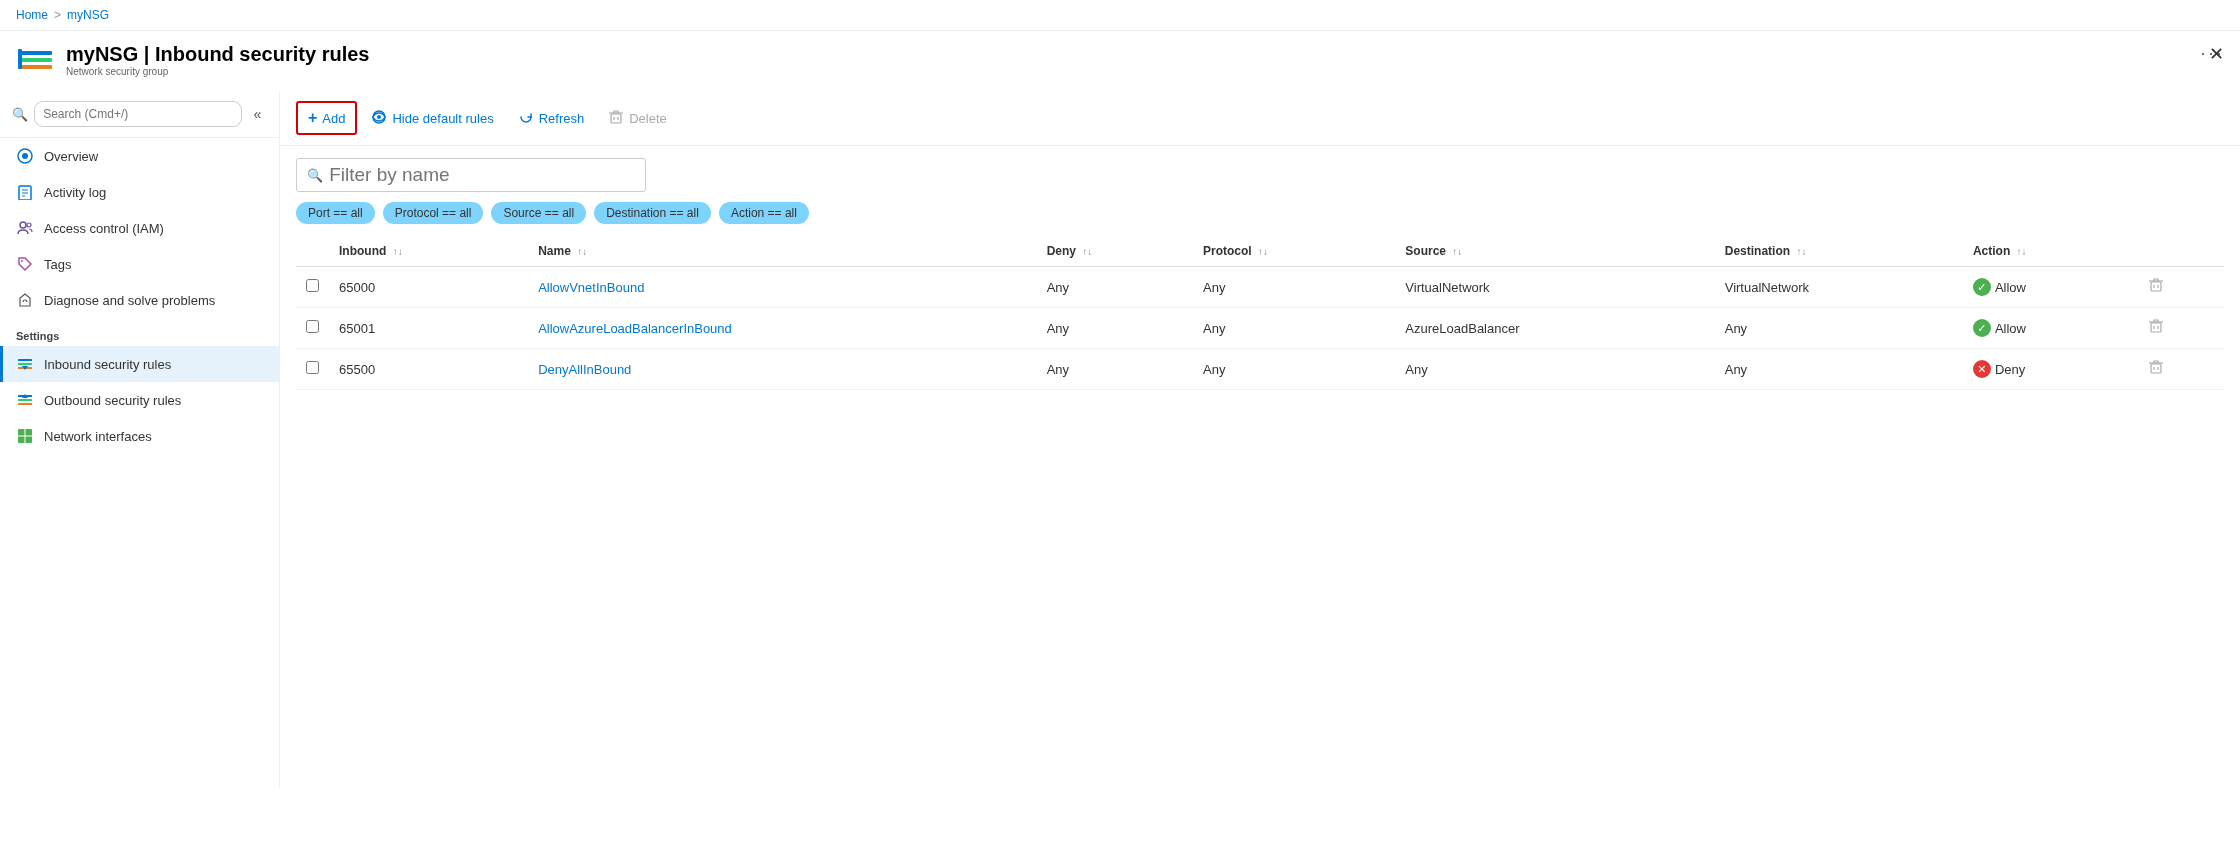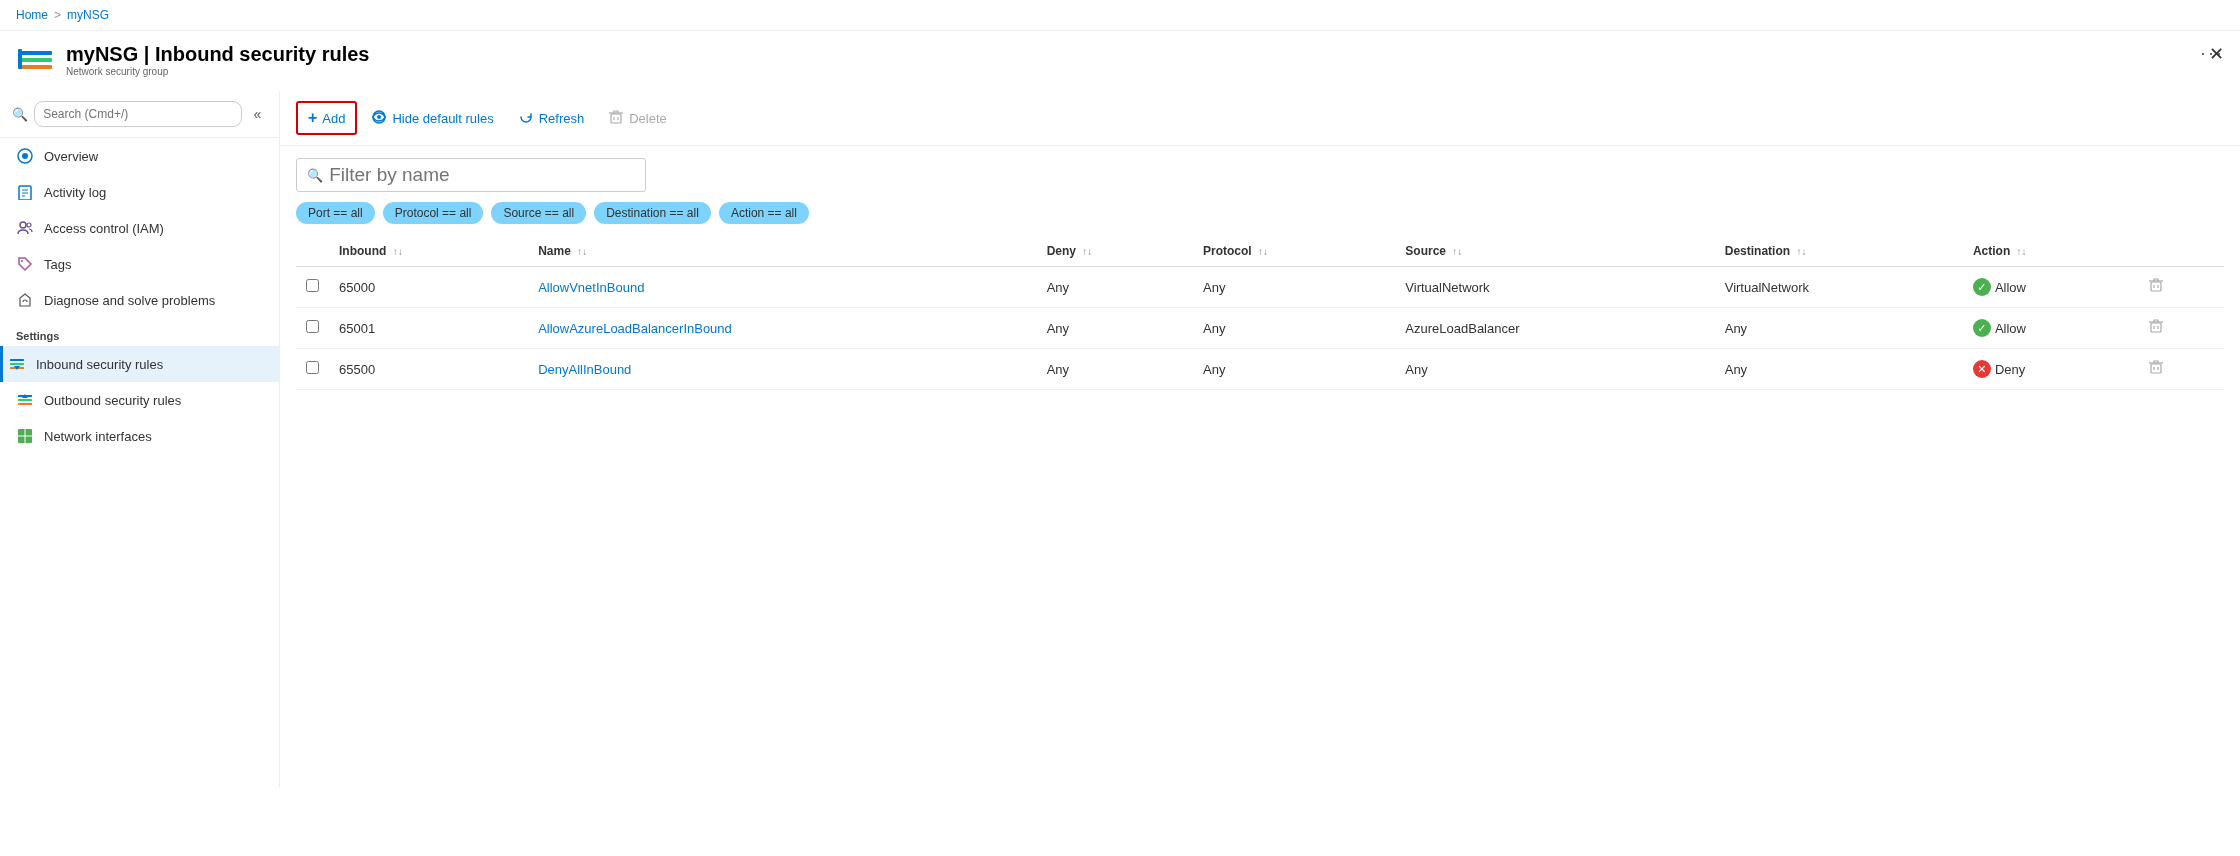--- a/index.html
+++ b/index.html
@@ -19,21 +19,21 @@
     .close-btn { position: absolute; right: 16px; top: 12px; font-size: 18px; cursor: pointer; color: #333; background: none; border: none; }
     
     .main-layout { display: flex; height: calc(100vh - 160px); }
     
     .sidebar { width: 280px; border-right: 1px solid #eee; flex-shrink: 0; }
     .search-box { padding: 10px 12px; border-bottom: 1px solid #eee; display: flex; align-items: center; gap: 6px; }
     .search-input { width: 100%; border: 1px solid #ccc; border-radius: 9px; padding: 5px 8px; font-size: 12px; color: #555; outline: none; }
     .collapse-btn { width: 24px; height: 24px; display: flex; align-items: center; justify-content: center; cursor: pointer; color: #555; font-size: 14px; border: none; background: none; }
     
     .nav-item { display: flex; align-items: center; gap: 10px; padding: 9px 16px; cursor: pointer; font-size: 13px; color: #333; }
-    .nav-item.active { background: #e6f2fb; font-weight: 500; padding-left: 8px; }
+    .nav-item.active { background: #e6f2fb; font-weight: 500; }
     .nav-icon { width: 18px; height: 18px; flex-shrink: 0; display: flex; align-items: center; justify-content: center; font-size: 14px; }
     
     .settings-label { padding: 12px 16px 4px 16px; font-size: 11px; font-weight: 600; color: #444; text-transform: none; }
     
     .content { flex: 1; padding: 0; overflow: auto; }
     
     .toolbar { display: flex; align-items: center; gap: 4px; padding: 10px 16px; border-bottom: 1px solid #eee; }
     .toolbar-btn { display: flex; align-items: center; gap: 5px; padding: 6px 10px; border: none; background: none; cursor: pointer; font-size: 13px; color: #0078d4; border-radius: 3px; }
     .toolbar-btn.highlighted { border: 2px solid #d00000; }
     .toolbar-btn.disabled { color: #aaa; cursor: default; }

